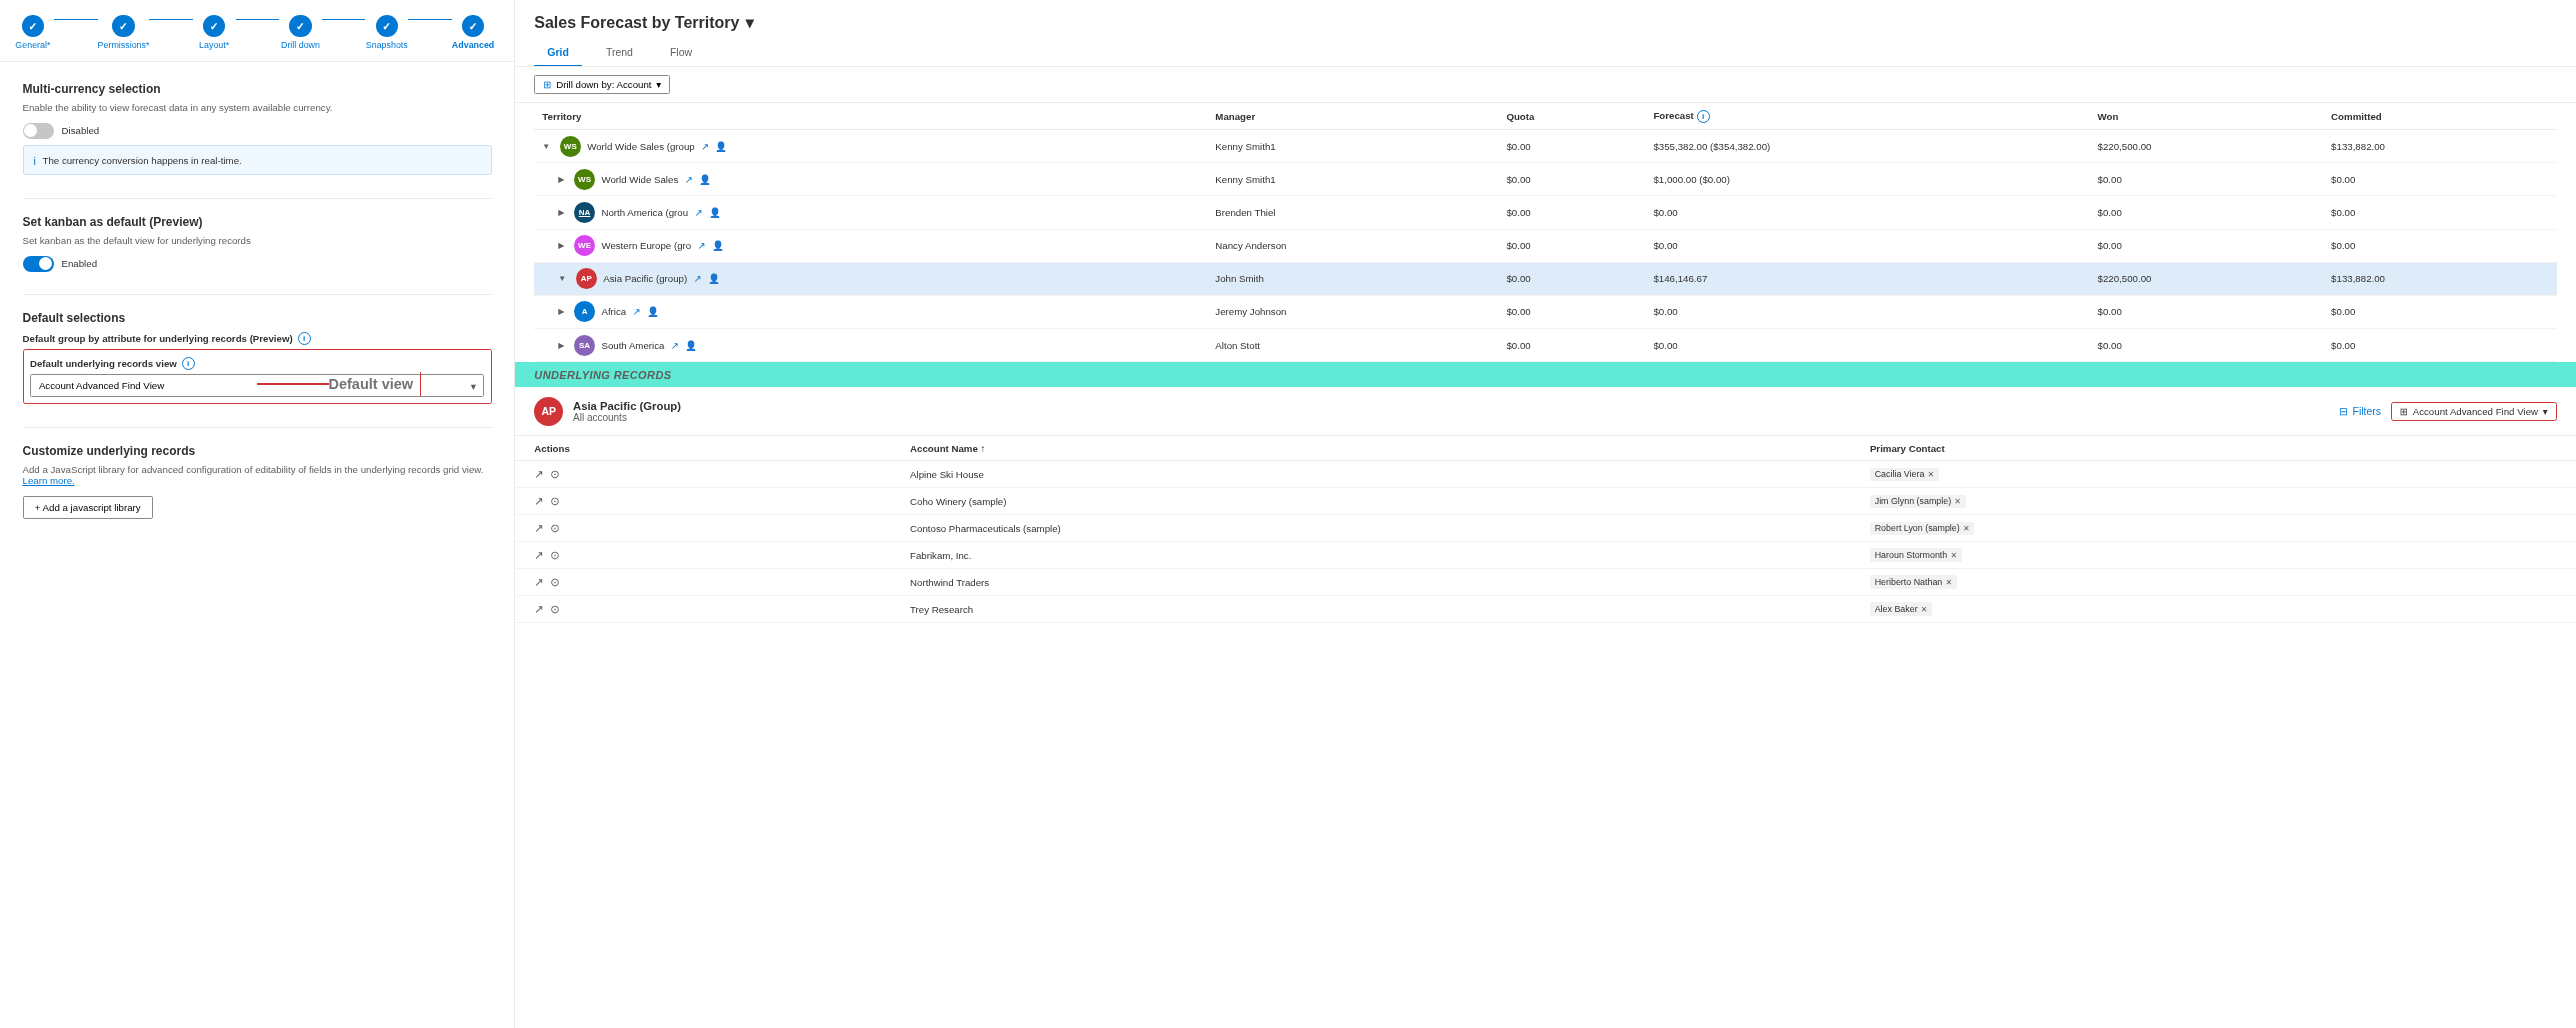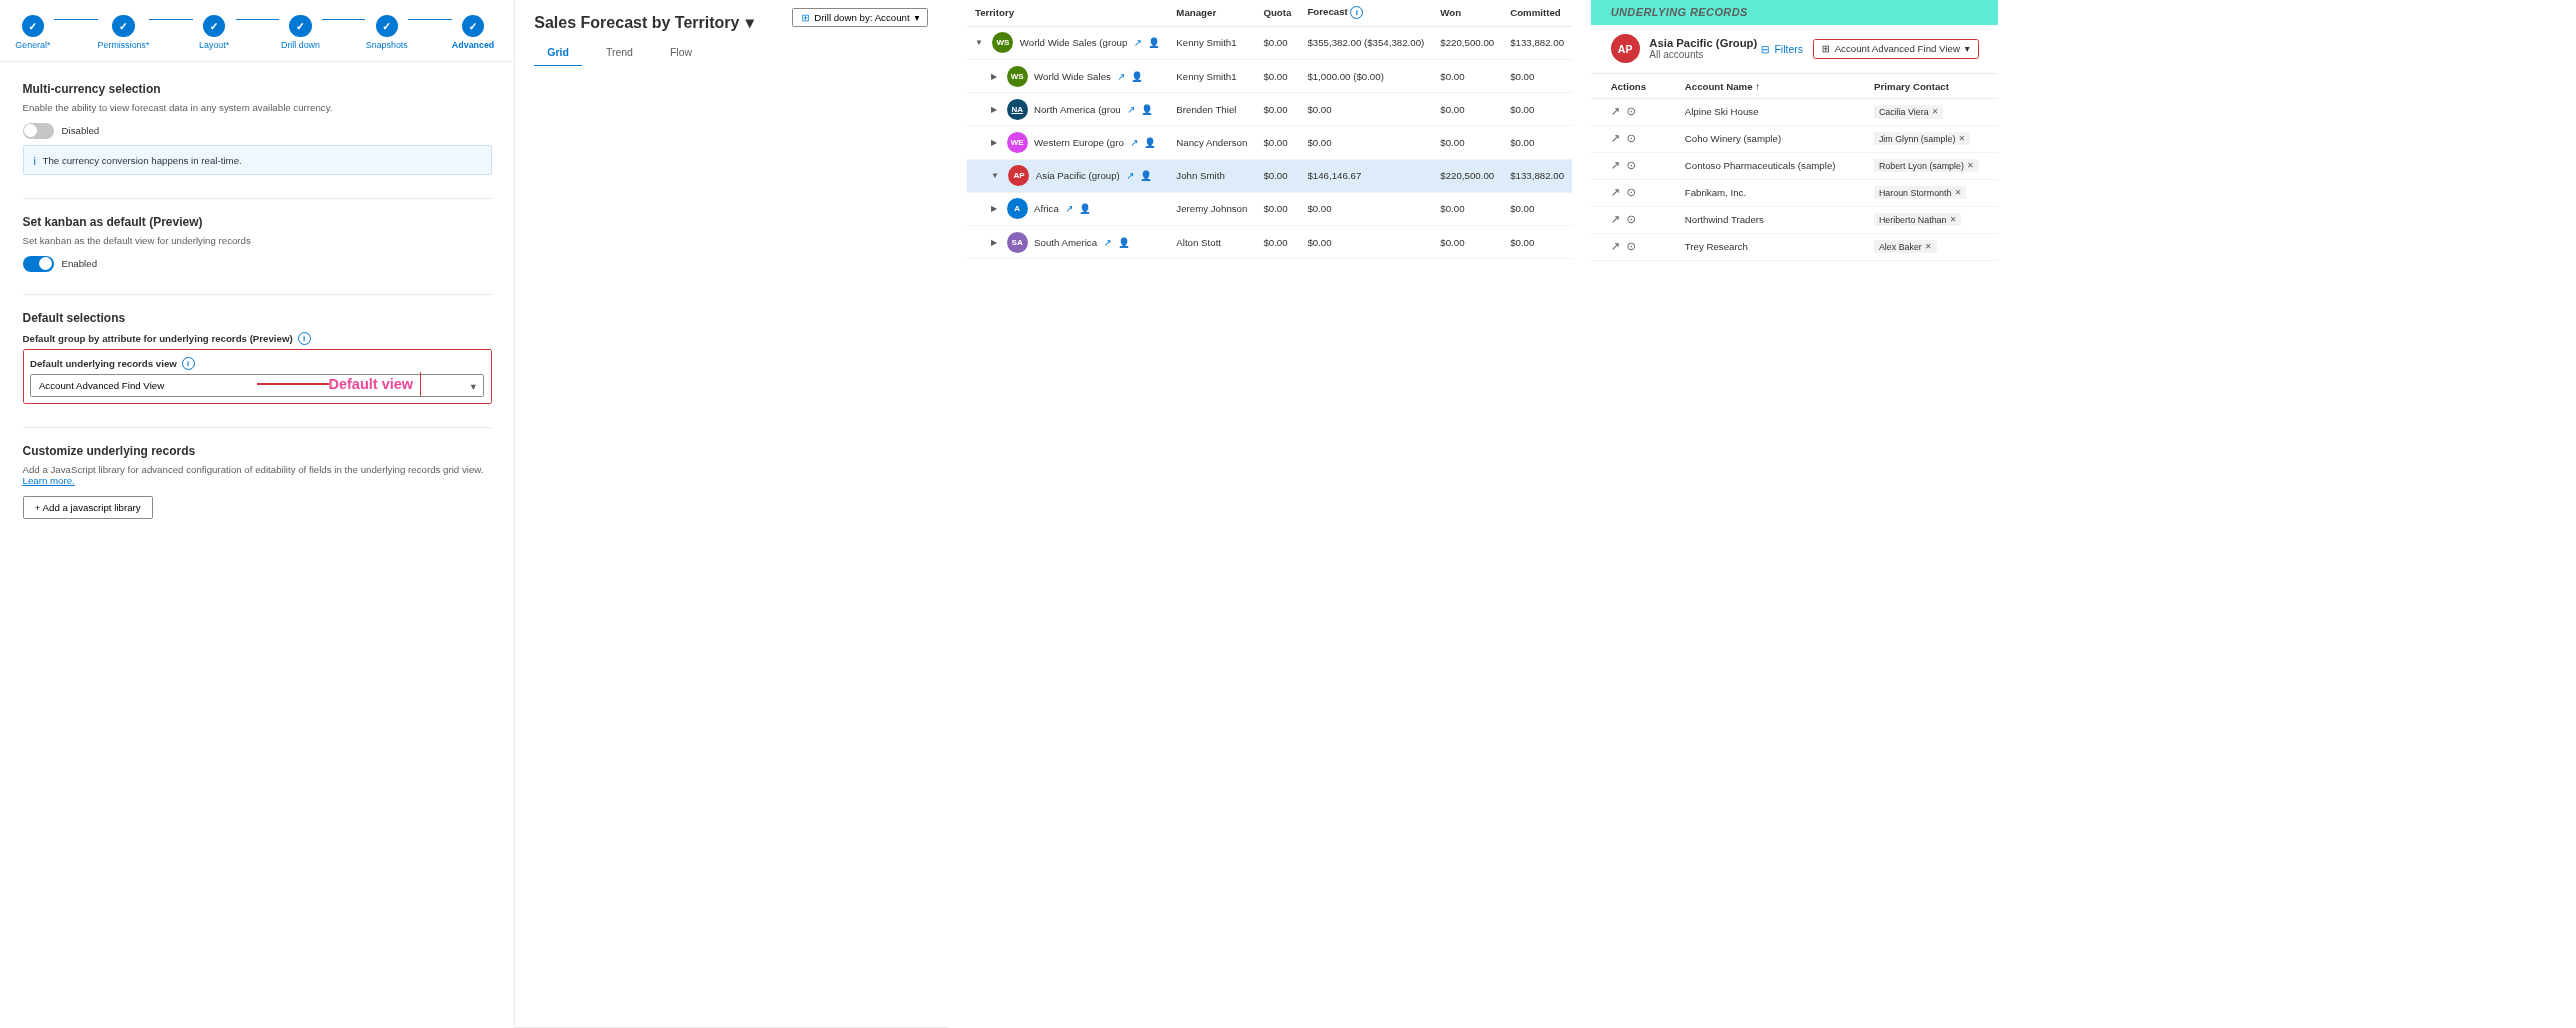--- a/index.html
+++ b/index.html
@@ -116,20 +116,21 @@
     .add-lib-btn {
       border: 0.8px solid #8a8886; background: #fff; border-radius: 1.6px;
       padding: 4.8px 11.3px; font-size: 9.7px; cursor: pointer;
       display: flex; align-items: center; gap: 4.8px;
     }
 
     
     .right-panel {
       flex: 1;
       display: flex;
+      flex-direction: column;
       overflow-y: auto;
       background: #fff;
     }
 
     
     .forecast-header {
       padding: 13px 19.3px 0;
       border-bottom: 0.8px solid #edebe9;
     }
     .forecast-title {
@@ -320,21 +321,21 @@
           </div>
           <div class="select-wrapper" style="margin-bottom:0;">
             <select>
               <option>Account Advanced Find View</option>
             </select>
           </div>
         </div>
 
         <div style="position:absolute; left:234px; top:22.5px; display:flex; align-items:center;">
           <div style="width:72px; height:1.6px; background:#d13438;"></div>
-          <span style="color:#ec4899; font-size:14.5px; font-weight:600; white-space:nowrap;">Default view</span>
+          <span style="color:#737373; font-size:14.5px; font-weight:600; white-space:nowrap;">Default view</span>
           <div style="width:1.6px; height:24px; background:#d13438; margin-left:6.4px;"></div>
         </div>
       </div>
     </div>
 
     <hr class="divider">
 
     <div class="section">
       <div class="section-title">Customize underlying records</div>
       <div class="section-desc">

